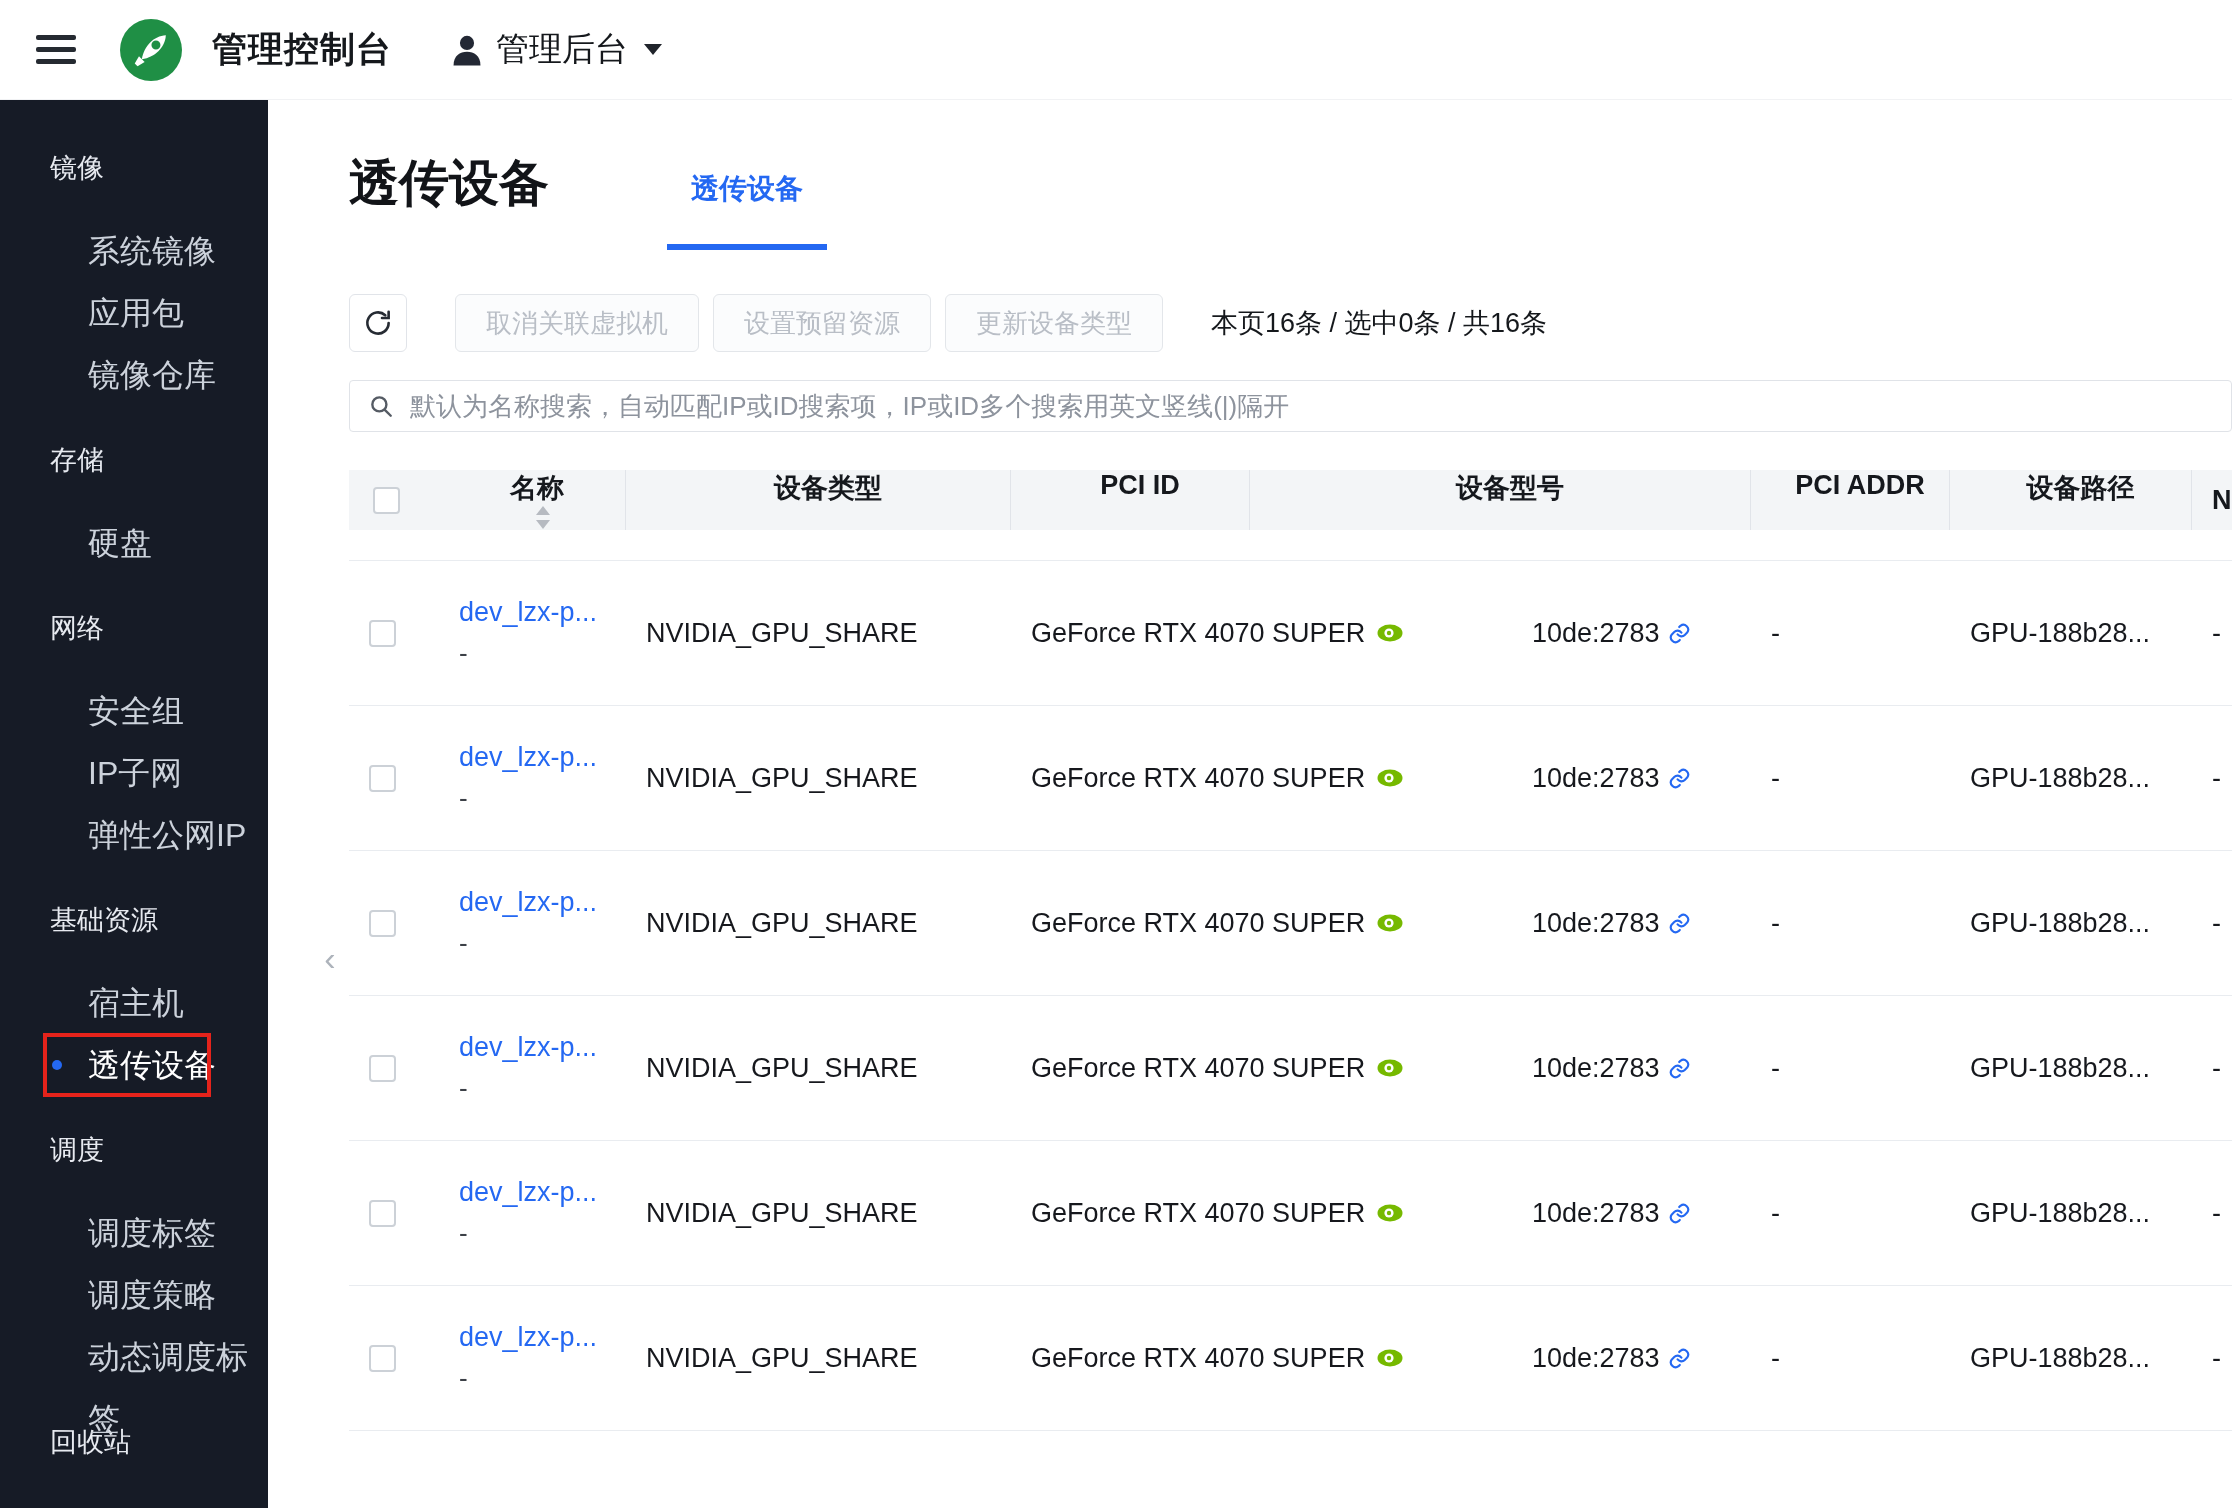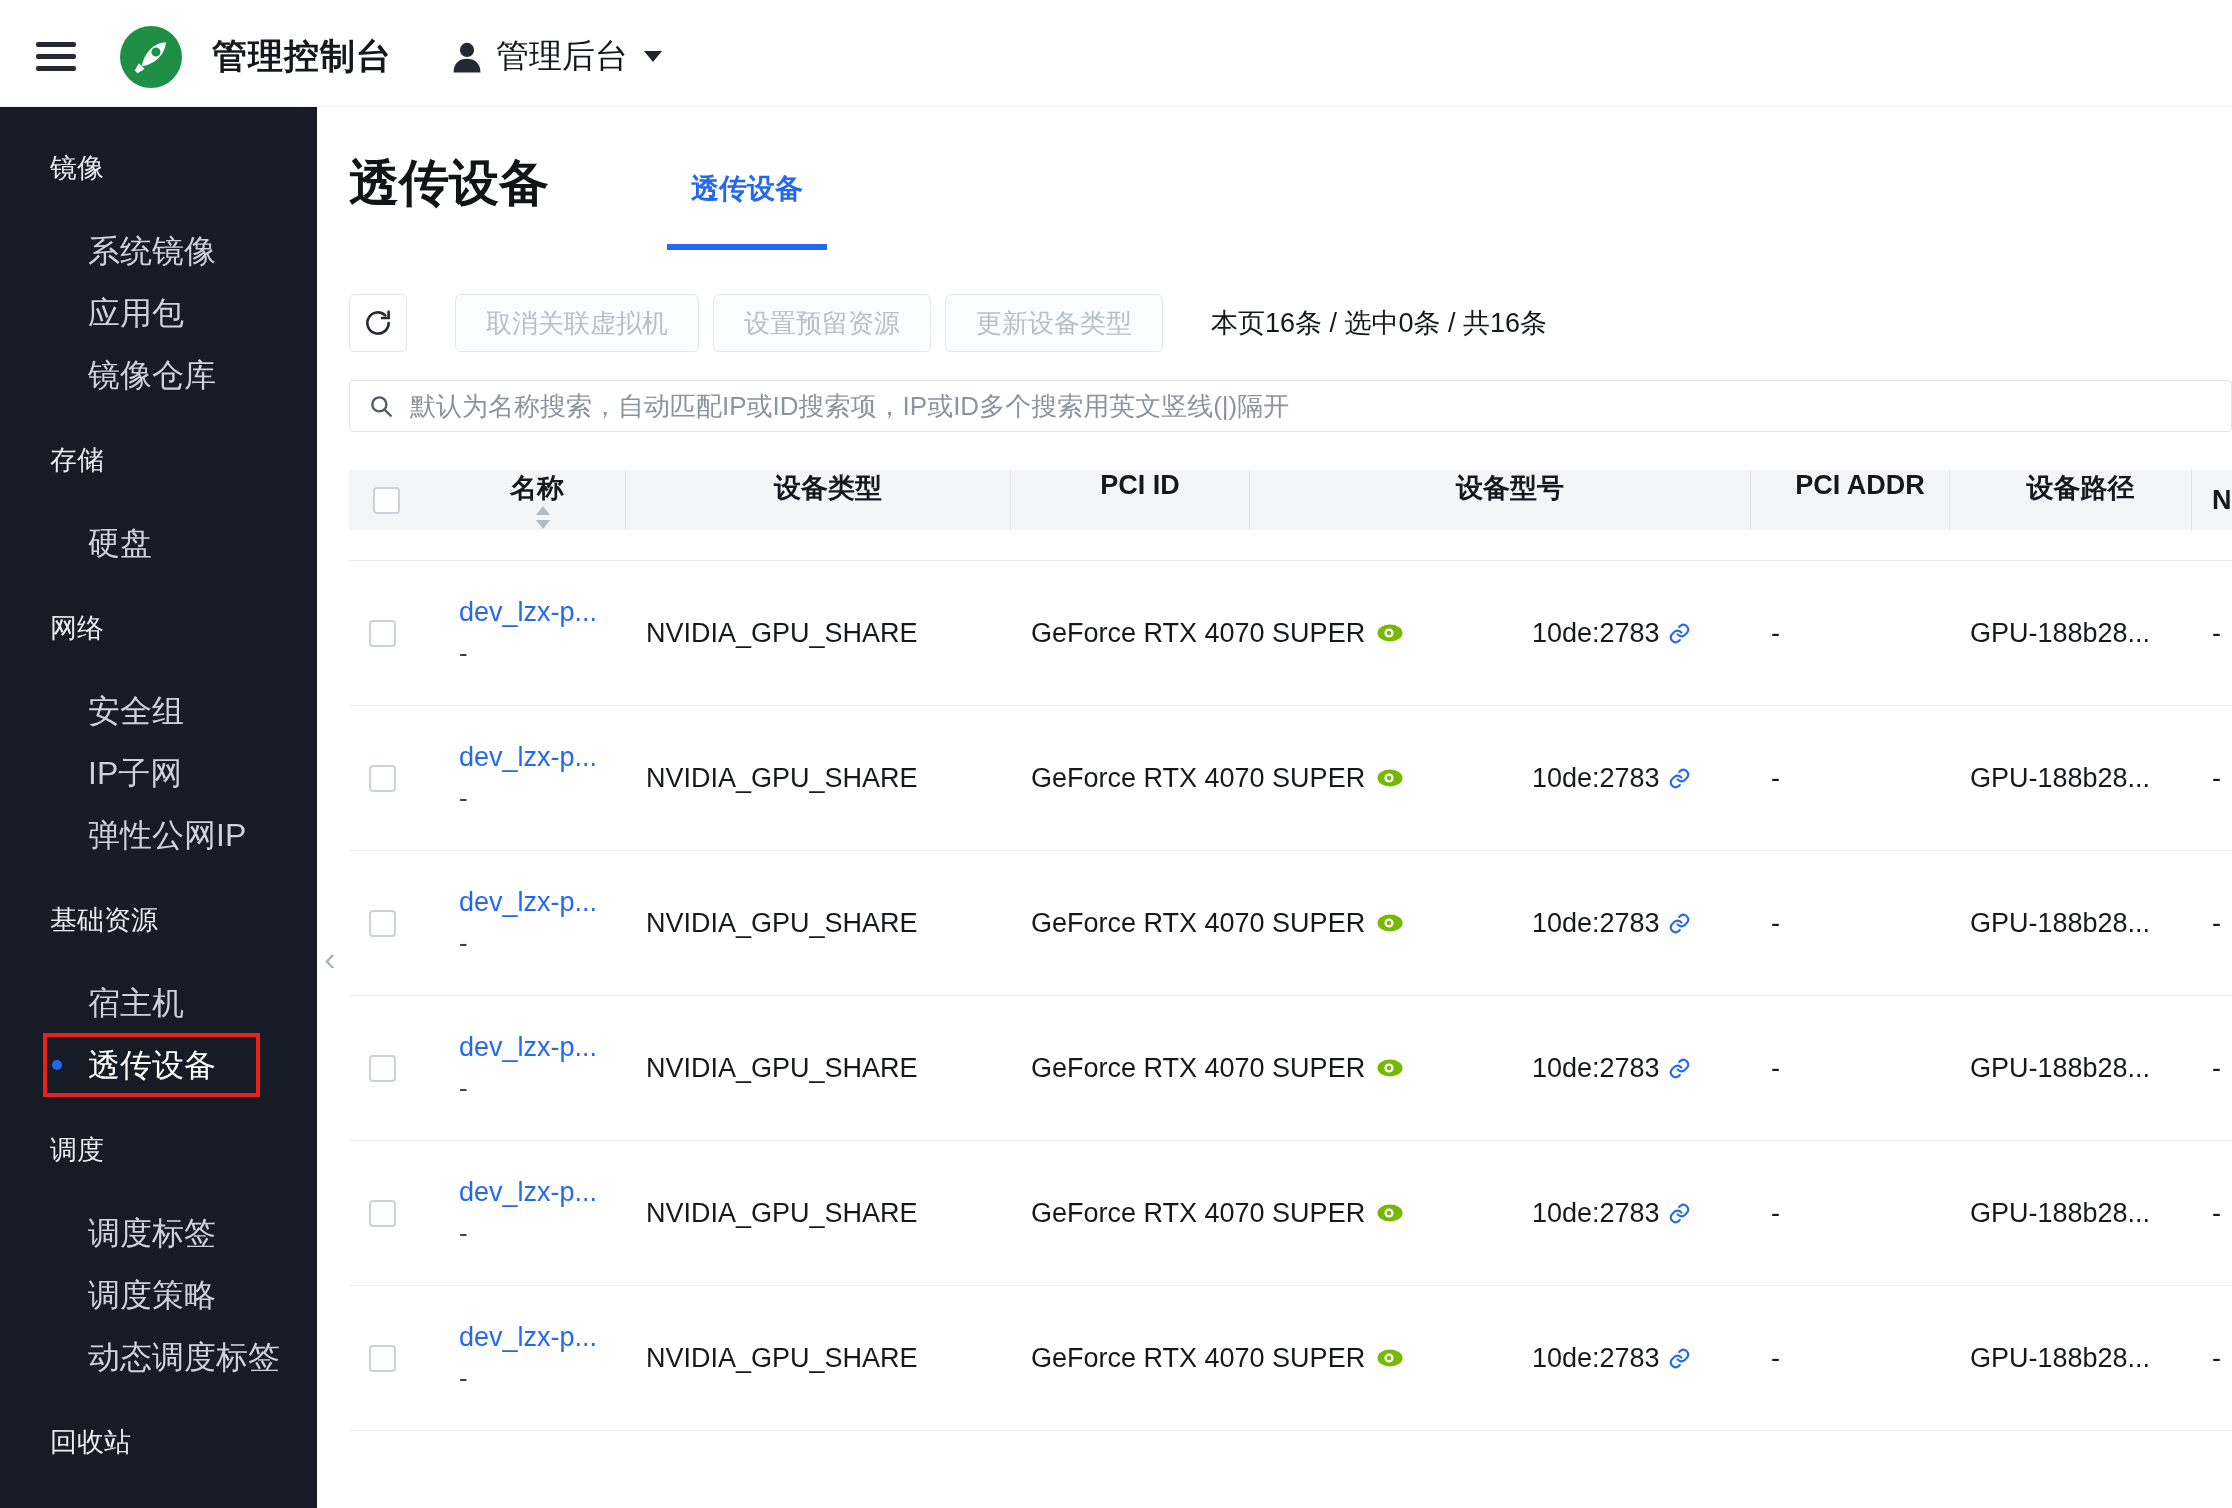--- a/index.html
+++ b/index.html
@@ -3,31 +3,31 @@
 <meta charset="utf-8">
 <style>
   html,body{margin:0;padding:0;}
   body{
     width:2232px;height:1508px;position:relative;overflow:hidden;
     font-family:"Liberation Sans","DejaVu Sans",sans-serif;
     color:#1b1f26;background:#fff;
   }
   
   .topbar{position:absolute;top:0;left:0;width:100%;height:100px;background:#fff;
-    display:flex;align-items:center;z-index:10;border-bottom:1px solid #f1f2f4;box-sizing:border-box;margin-top:7px;}
+    display:flex;align-items:center;z-index:10;border-bottom:1px solid #f1f2f4;box-sizing:border-box;}
   .burger{margin-left:36px;width:40px;display:flex;flex-direction:column;gap:7px;cursor:pointer;}
   .burger span{height:5px;background:#252a31;border-radius:2px;}
   .logo{margin-left:44px;display:flex;}
   .app-title{margin-left:30px;font-size:35px;font-weight:600;color:#15181c;letter-spacing:1px;}
   .user-icon{margin-left:58px;display:flex;}
   .ws-label{margin-left:12px;font-size:33px;color:#15181c;cursor:pointer;}
   .caret{margin-left:16px;width:0;height:0;border-left:9px solid transparent;
     border-right:9px solid transparent;border-top:11px solid #20242b;}
   
-  .sidebar{position:absolute;top:100px;left:0;bottom:0;width:317px;
+  .sidebar{position:absolute;top:100px;left:0;bottom:0;width:268px;
     background:var(--c-sidebar_bg,#161b26);overflow:hidden;}
   .nav{padding-top:36px;}
   .side-section{height:64px;line-height:64px;padding-left:50px;font-size:27px;
     color:#e7eaf0;margin:22px 0 20px;cursor:pointer;}
   .side-section:first-child{margin-top:0;}
   .side-item{position:relative;height:62px;line-height:62px;padding-left:88px;
     font-size:32px;color:#ccd2db;cursor:pointer;}
   .side-item.active{color:#ffffff;}
   .side-item .dot{position:absolute;left:52px;top:50%;margin-top:-5px;width:10px;height:10px;
     border-radius:50%;background:var(--c-accent,#2468f2);}

